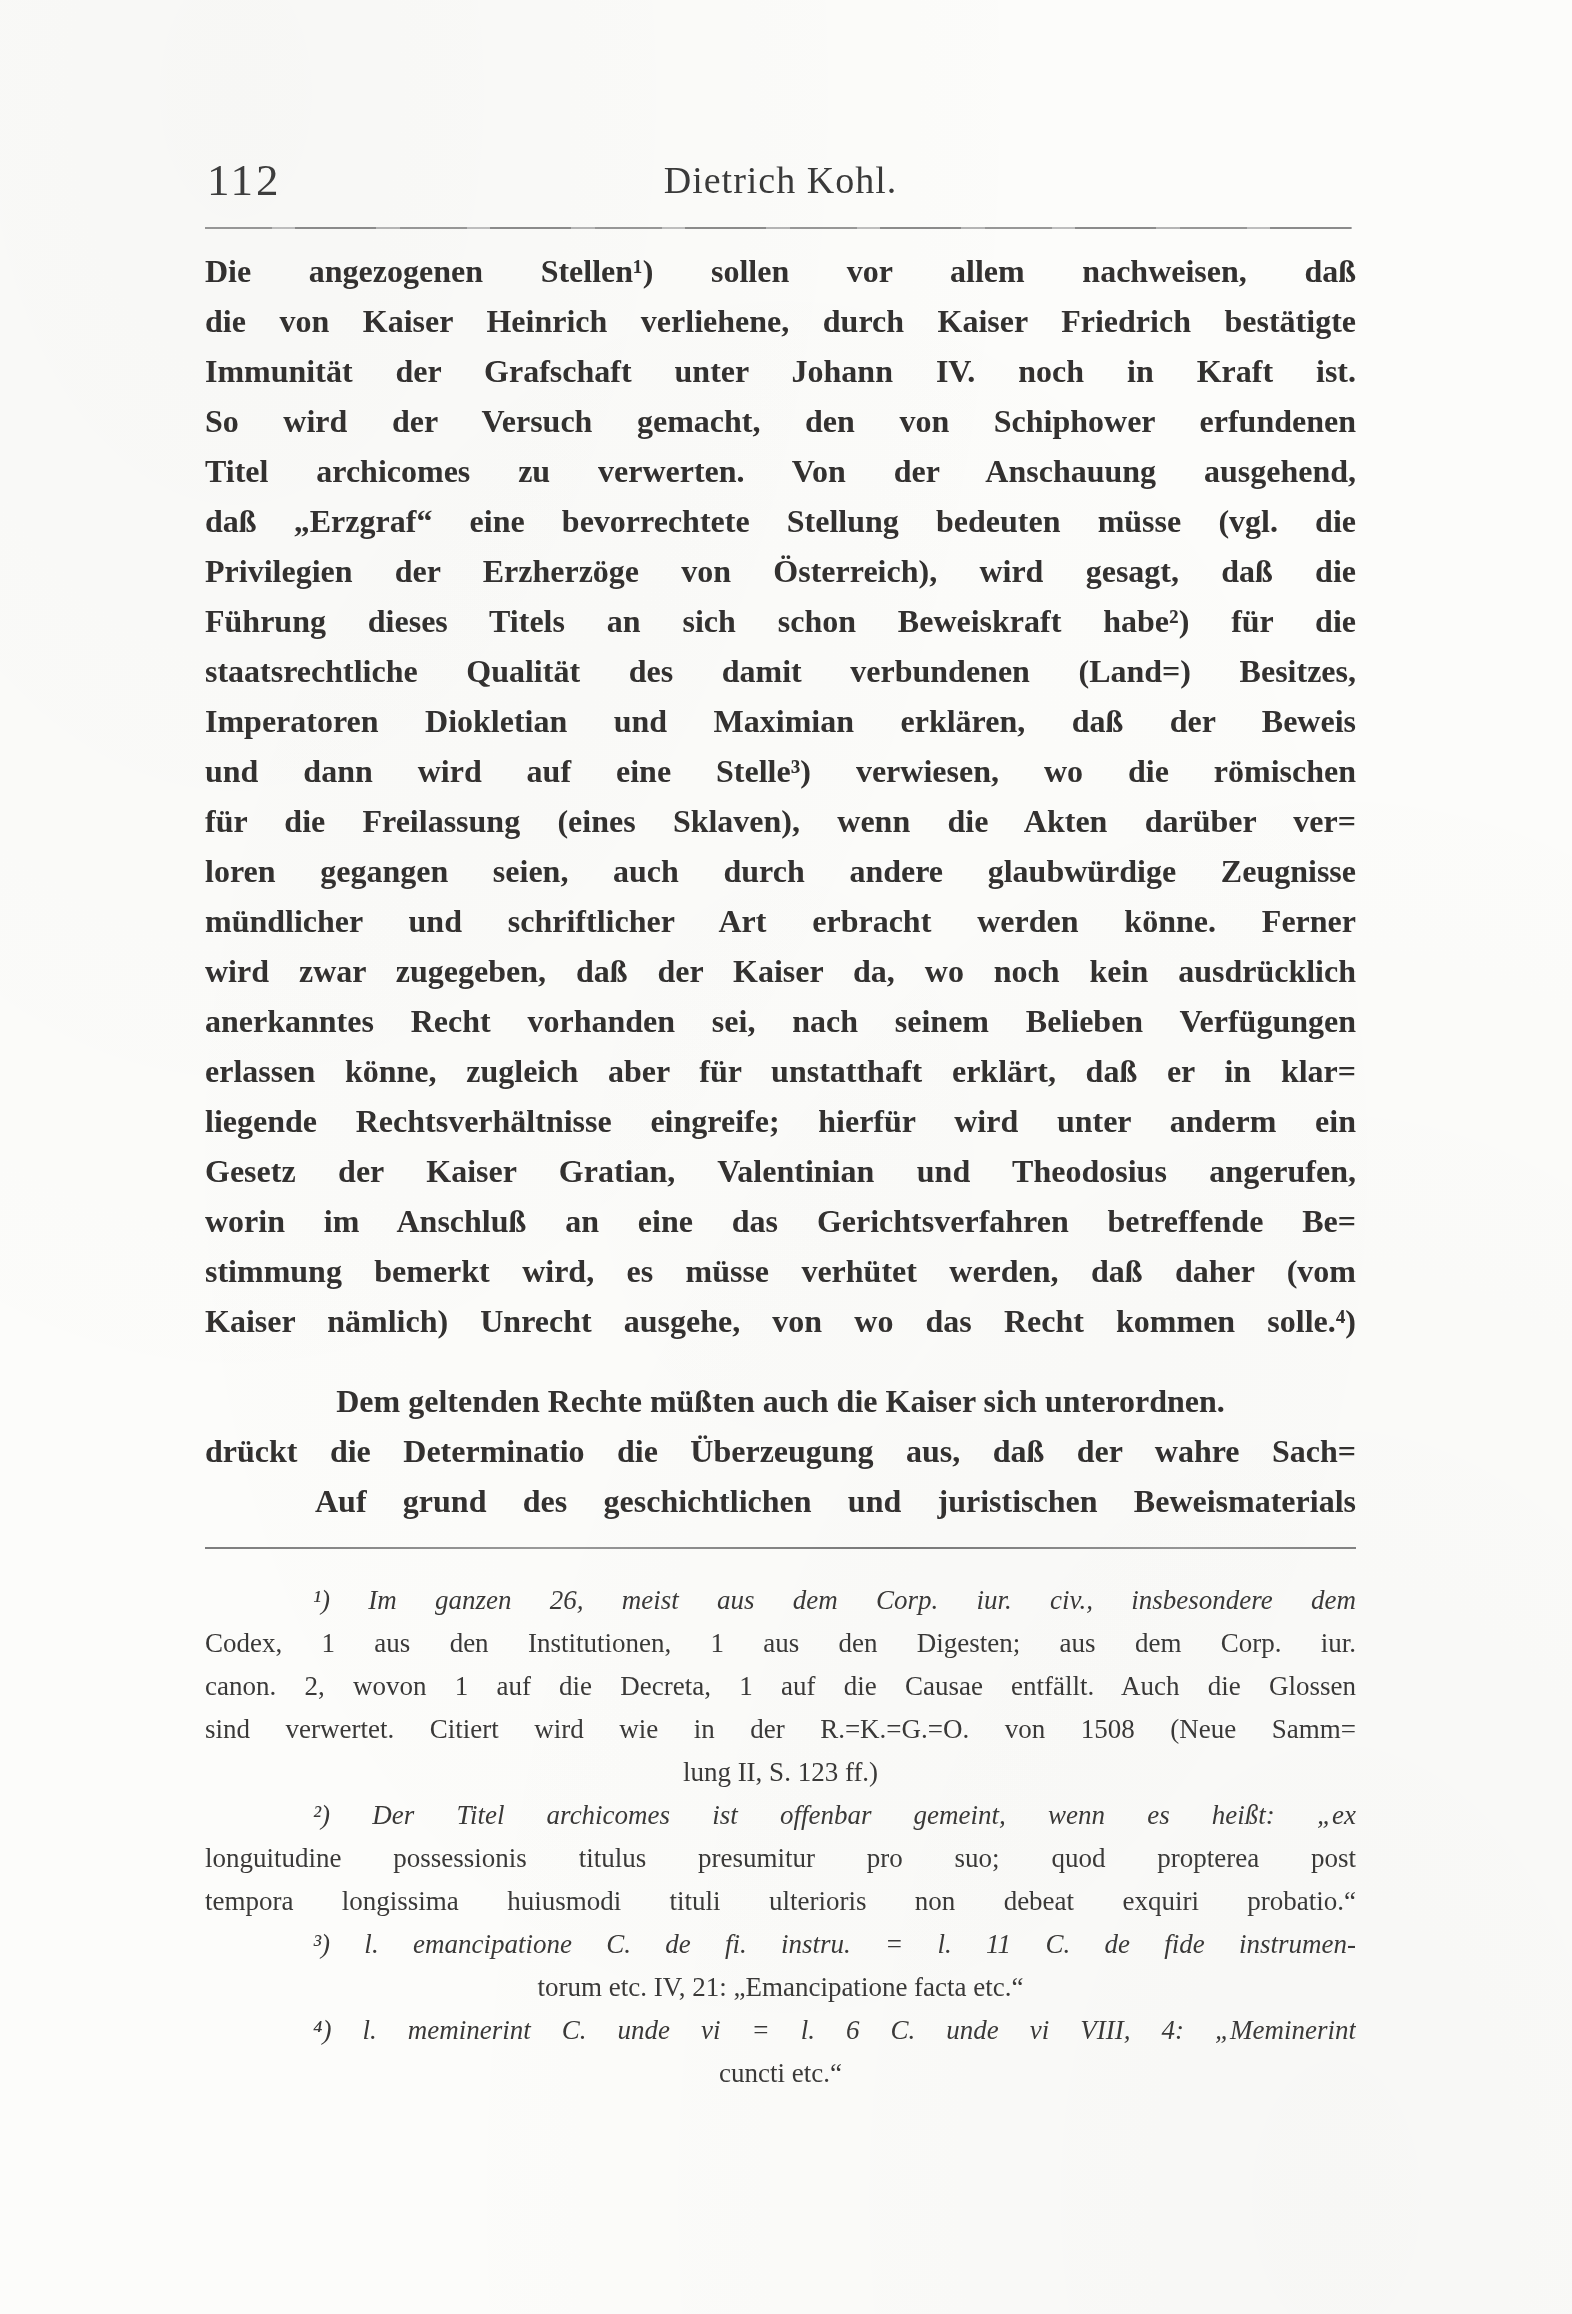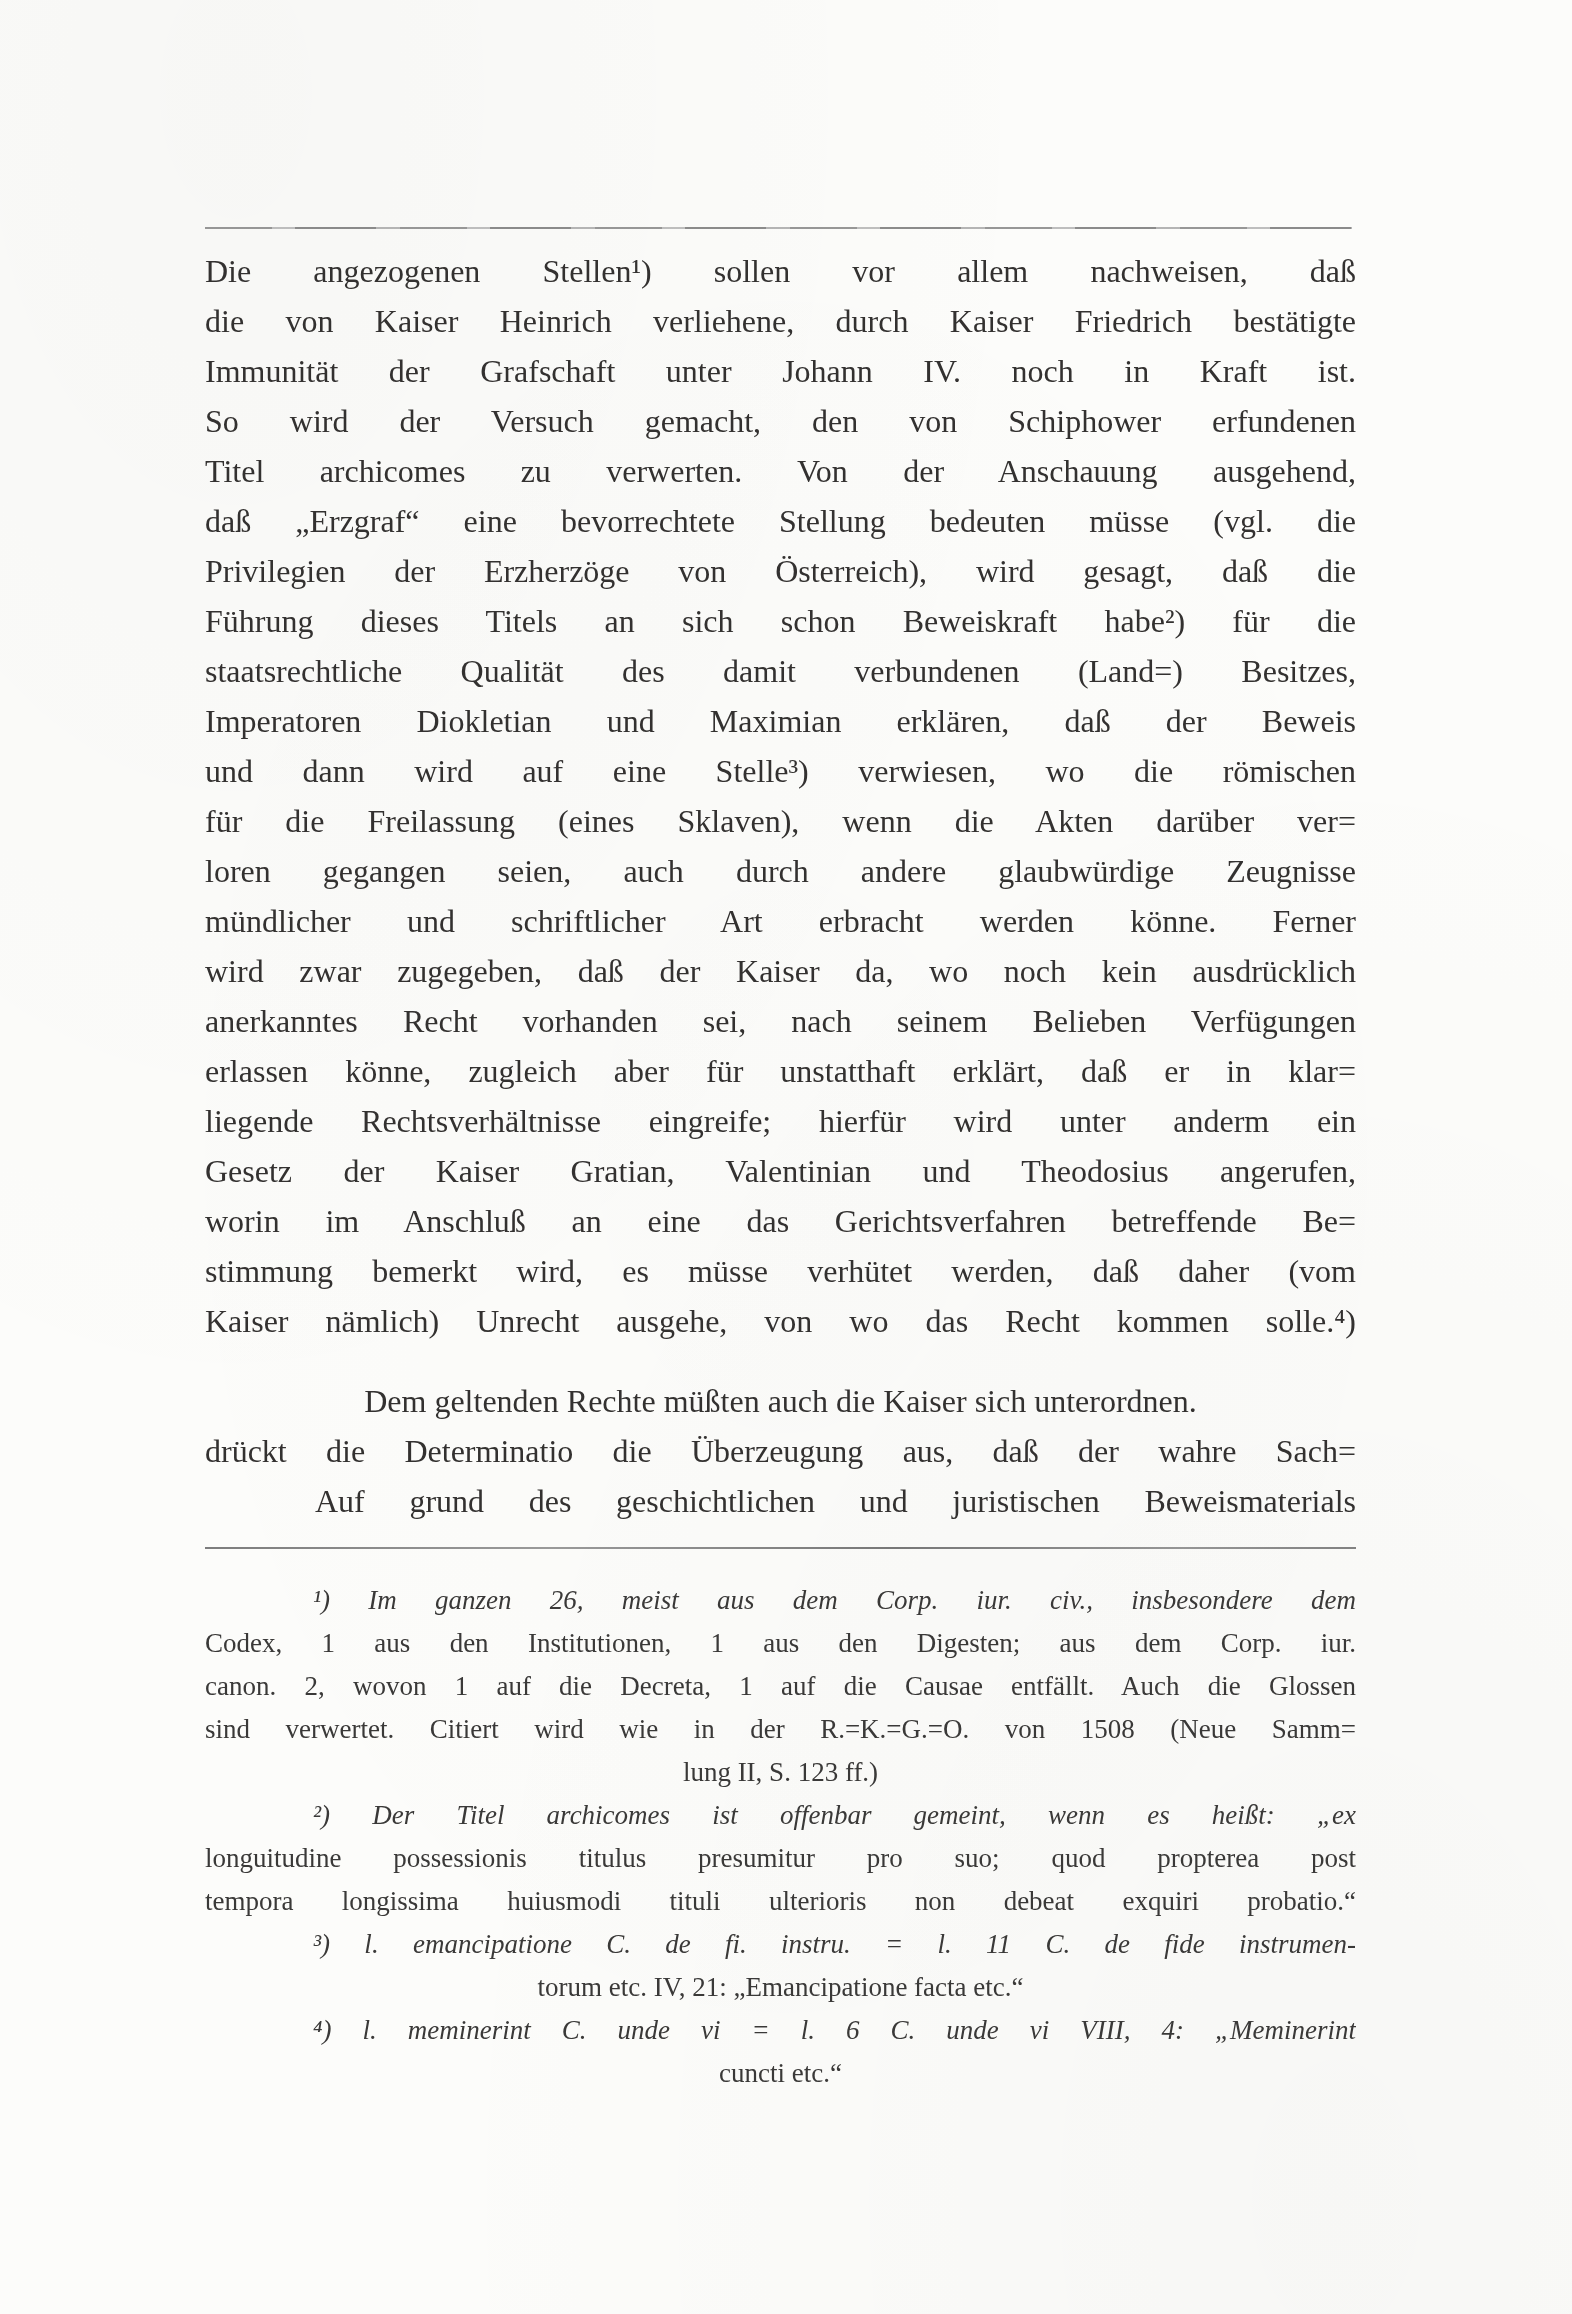--- a/index.html
+++ b/index.html
@@ -65,20 +65,21 @@
     width: 1151px;
   }
   .line {
     height: 50px;
     line-height: 50px;
     font-size: 32px;
     color: #333130;
     text-align: justify;
     text-align-last: justify;
     overflow: hidden;
+    font-weight: bold;
   }
   .line.end {
     text-align: center;
     text-align-last: auto;
     margin-top: 30px;
   }
   .line.indent {
     text-indent: 110px;
   }
   .fn-rule {
@@ -111,20 +112,24 @@
   }
   .fn-line.indent {
     text-indent: 108px;
     font-style: italic;
   }
 </style>
 </head>
 <body>
 
 <div class="page">
+  <div class="header">
+    <span class="pagenum">112</span>
+    <span class="running">Dietrich Kohl.</span>
+  </div>
   <div class="header-rule"></div>
   <div class="body-text" id="body-text">
       <div class="line">Die angezogenen Stellen¹) sollen vor allem nachweisen, daß</div>
       <div class="line">die von Kaiser Heinrich verliehene, durch Kaiser Friedrich bestätigte</div>
       <div class="line">Immunität der Grafschaft unter Johann IV. noch in Kraft ist.</div>
       <div class="line">So wird der Versuch gemacht, den von Schiphower erfundenen</div>
       <div class="line">Titel archicomes zu verwerten. Von der Anschauung ausgehend,</div>
       <div class="line">daß „Erzgraf“ eine bevorrechtete Stellung bedeuten müsse (vgl. die</div>
       <div class="line">Privilegien der Erzherzöge von Österreich), wird gesagt, daß die</div>
       <div class="line">Führung dieses Titels an sich schon Beweiskraft habe²) für die</div>

